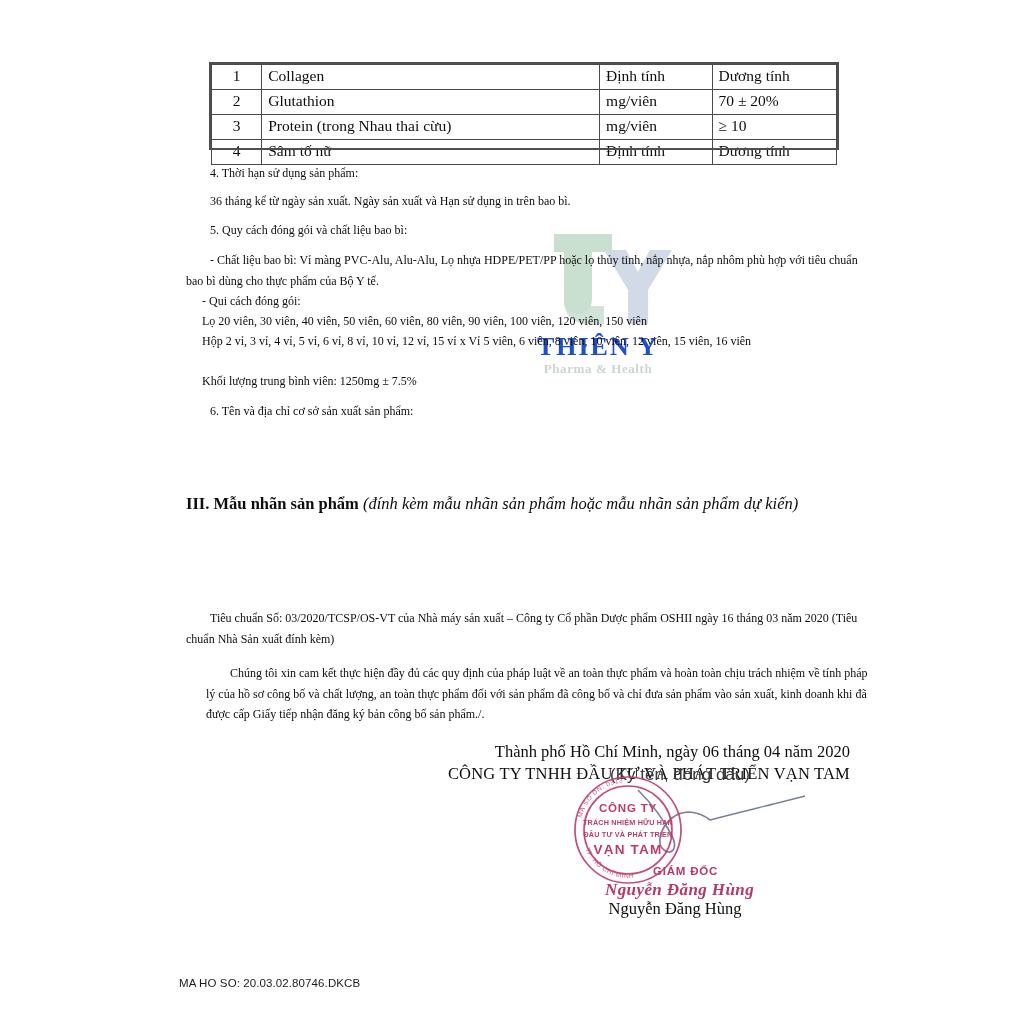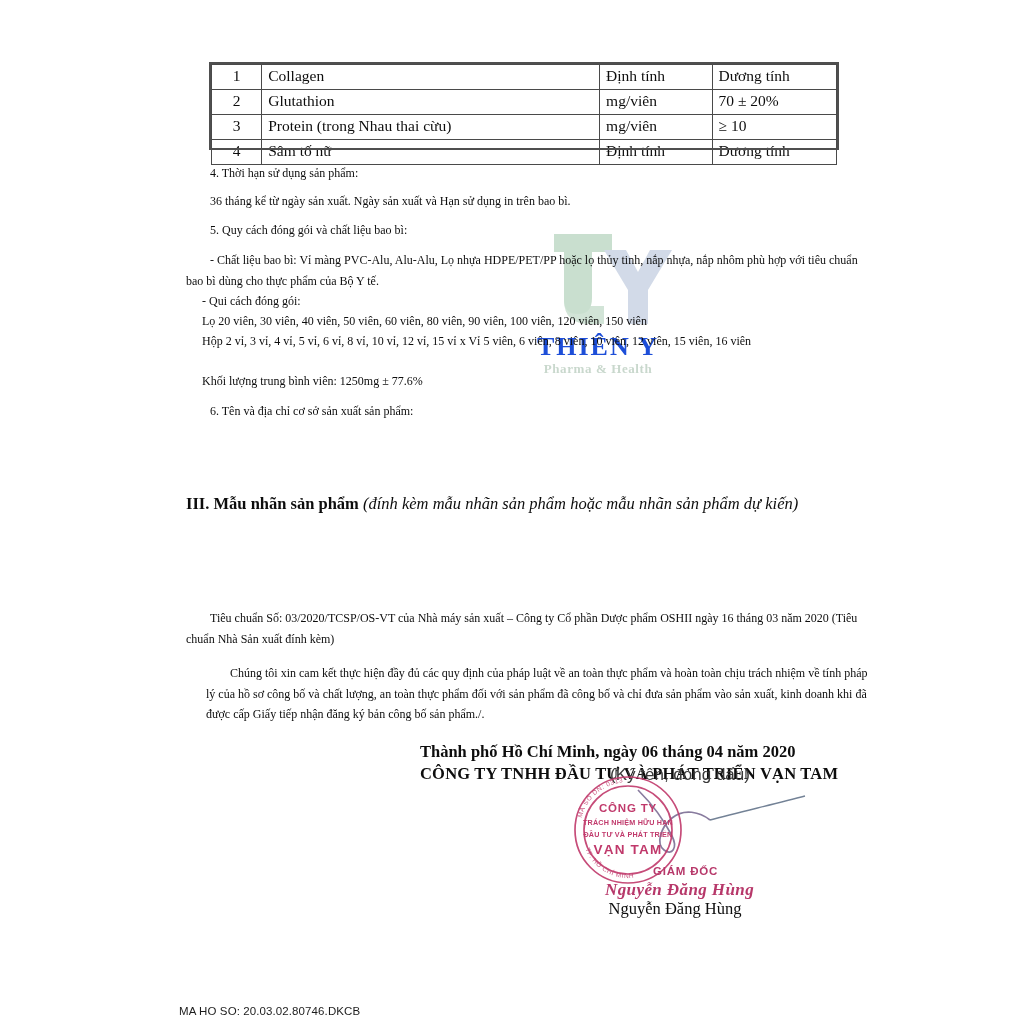--- a/index.html
+++ b/index.html
@@ -121,24 +121,23 @@
   .hdr .note {
     font-weight: normal;
     font-style: italic;
   }
 
   
   .sign-line {
     position: absolute;
     width: 430px;
     left: 420px;
-    text-align: left;
+    text-align: right;
     font-size: 16.5px;
     line-height: 20px;
-    font-weight: bold;
   }
   .sign-company {
     font-variant: normal;
     letter-spacing: .2px;
   }
   .ky-ten {
     position: absolute;
     left: 560px;
     top: 765px;
     width: 240px;
@@ -170,21 +169,20 @@
 
   
   .footer-code {
     position: absolute;
     left: 179px;
     top: 977px;
     font-family: "Liberation Sans", sans-serif;
     font-size: 11.5px;
     color: #1c1c1c;
     letter-spacing: .1px;
-    margin-top: 28px;
   }
 </style>
 </head>
 <body>
 
 <div class="page">
 
   <div class="watermark">
     <svg width="180" height="150" viewBox="0 0 180 150" xmlns="http://www.w3.org/2000/svg">
       <g opacity="0.55">
@@ -230,21 +228,21 @@
     </table>
 
     <div class="para blk-left ind" style="top:163px;">4. Thời hạn sử dụng sản phẩm:</div>
     <div class="para blk-left ind" style="top:191px;">36 tháng kể từ ngày sản xuất. Ngày sản xuất và Hạn sử dụng in trên bao bì.</div>
 
     <div class="para blk-left ind" style="top:220px;">5. Quy cách đóng gói và chất liệu bao bì:</div>
     <div class="para blk-left ind" style="top:250px;">- Chất liệu bao bì: Vỉ màng PVC-Alu, Alu-Alu, Lọ nhựa HDPE/PET/PP hoặc lọ thủy tinh, nắp nhựa, nắp nhôm phù hợp với tiêu chuẩn bao bì dùng cho thực phẩm của Bộ Y tế.</div>
     <div class="para blk-left ind-sm" style="top:291px;">- Qui cách đóng gói:</div>
     <div class="para blk-left ind-sm" style="top:311px;">Lọ 20 viên, 30 viên, 40 viên, 50 viên, 60 viên, 80 viên, 90 viên, 100 viên, 120 viên, 150 viên</div>
     <div class="para blk-left ind-sm" style="top:331px;">Hộp 2 vỉ, 3 vỉ, 4 vỉ, 5 vỉ, 6 vỉ, 8 vỉ, 10 vỉ, 12 vỉ, 15 vỉ x Vỉ 5 viên, 6 viên, 8 viên, 10 viên, 12 viên, 15 viên, 16 viên</div>
-    <div class="para blk-left ind-sm" style="top:371px;">Khối lượng trung bình viên: 1250mg ± 77.6%</div>
+    <div class="para blk-left ind-sm" style="top:371px;">Khối lượng trung bình viên: 1250mg ± 7.5%</div>
 
     <div class="para blk-left ind" style="top:401px;">6. Tên và địa chỉ cơ sở sản xuất sản phẩm:</div>
 
     <div class="hdr" style="top:494px;">
       <span>III. Mẫu nhãn sản phẩm</span>
       <span class="note">(đính kèm mẫu nhãn sản phẩm hoặc mẫu nhãn sản phẩm dự kiến)</span>
     </div>
 
     <div class="para blk-left ind" style="top:608px;">Tiêu chuẩn Số: 03/2020/TCSP/OS-VT của Nhà máy sản xuất – Công ty Cổ phần Dược phẩm OSHII ngày 16 tháng 03 năm 2020 (Tiêu chuẩn Nhà Sản xuất đính kèm)</div>
     <div class="para blk-left ind" style="top:663px;margin-left:20px;">Chúng tôi xin cam kết thực hiện đầy đủ các quy định của pháp luật về an toàn thực phẩm và hoàn toàn chịu trách nhiệm về tính pháp lý của hồ sơ công bố và chất lượng, an toàn thực phẩm đối với sản phẩm đã công bố và chỉ đưa sản phẩm vào sản xuất, kinh doanh khi đã được cấp Giấy tiếp nhận đăng ký bản công bố sản phẩm./.</div>

